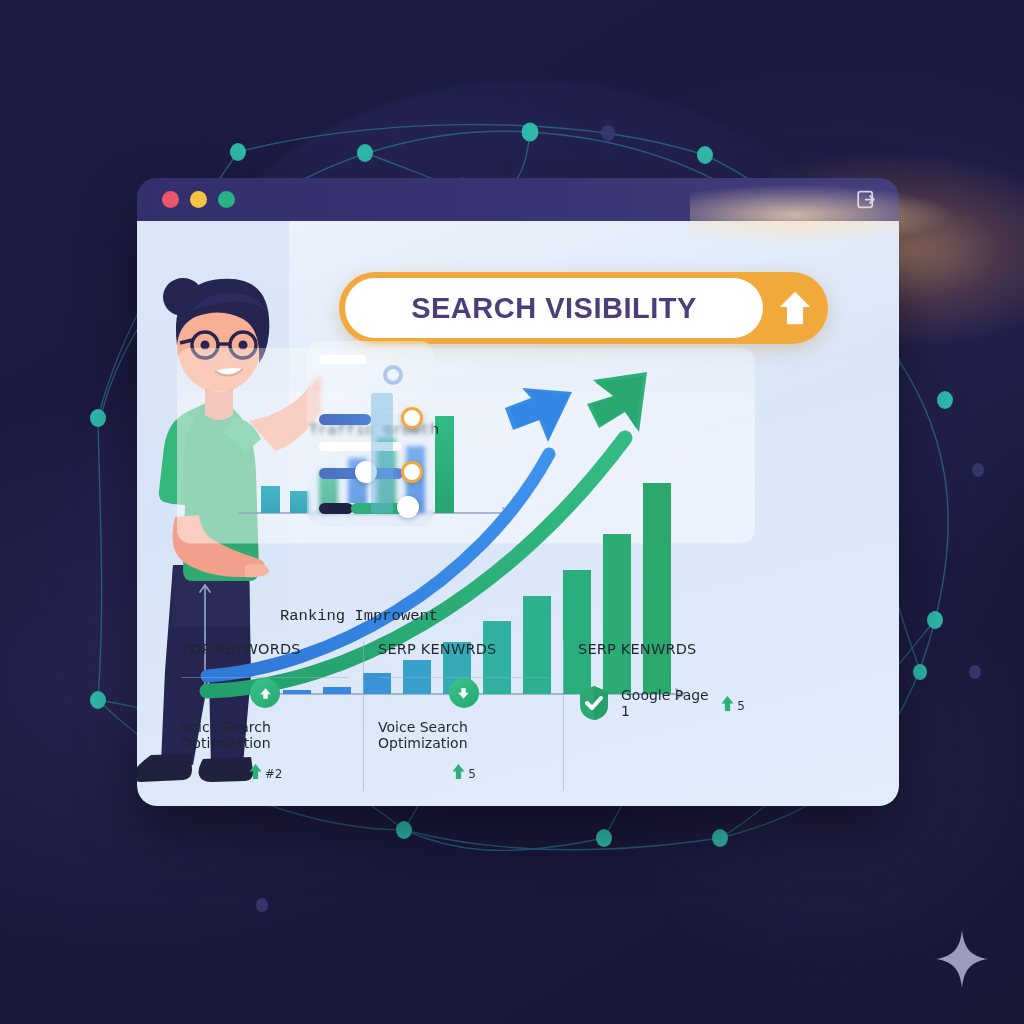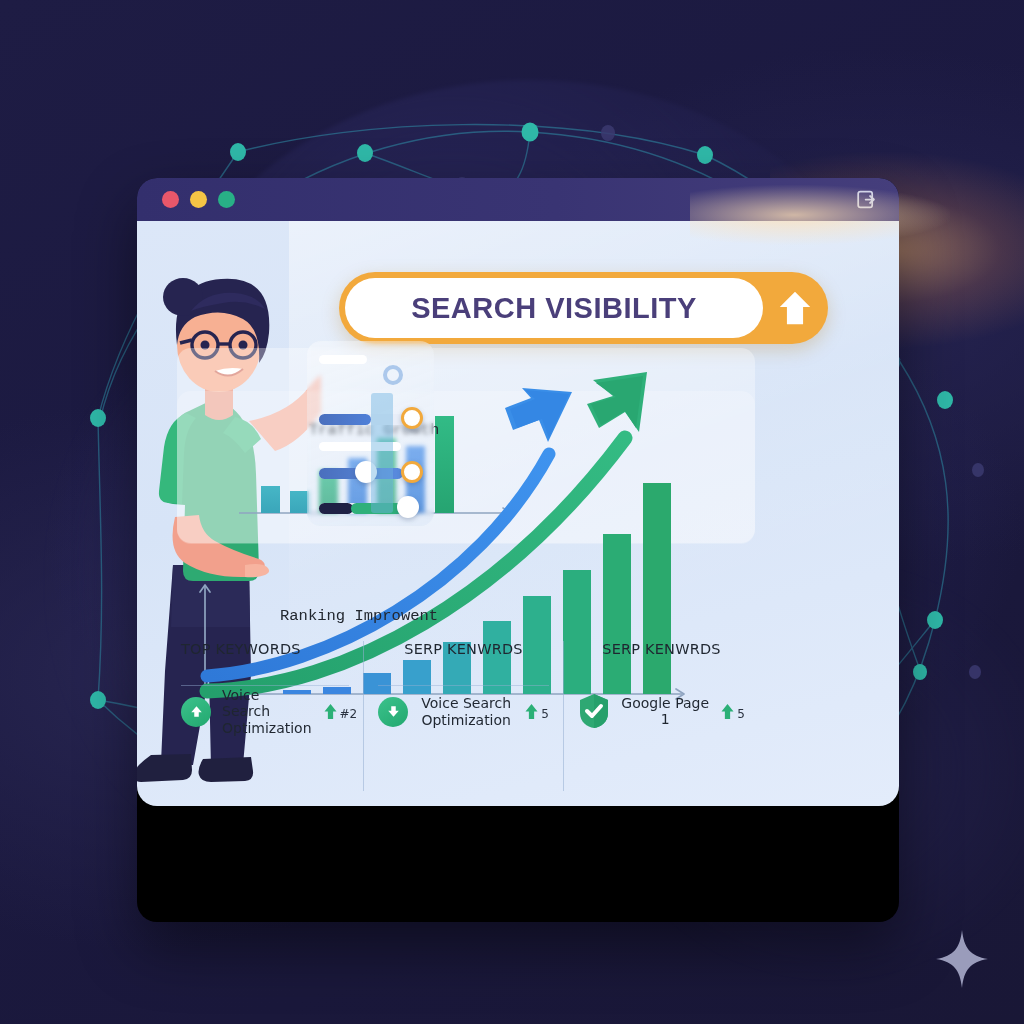--- a/index.html
+++ b/index.html
@@ -39,23 +39,23 @@
     pointer-events: none;
   }
   .glow2 {
     position: absolute; left: 690px; top: 185px; width: 260px; height: 60px;
     background: radial-gradient(ellipse at 40% 50%, rgba(255,224,180,.75) 0%, rgba(255,200,140,0) 72%);
     pointer-events: none;
   }
 
   
   #window {
-    position: absolute; left: 137px; top: 178px; width: 762px; height: 744px;
+    position: absolute; left: 137px; top: 178px; width: 762px; height: 628px;
     border-radius: 20px;
-    background: #000000;
+    background: #14532d;
     box-shadow: 0 26px 60px rgba(0,0,0,.45);
     overflow: hidden;
   }
   #titlebar {
     position: relative; height: 43px;
     background: linear-gradient(90deg, #332f6d 0%, #393473 55%, #453e7c 100%);
     display: flex; align-items: center; padding: 0 16px;
   }
   .dots { display: flex; gap: 11px; margin-left: 9px; }
   .dot { width: 17px; height: 17px; border-radius: 50%; }
@@ -130,29 +130,29 @@
   .sl-knob { position: absolute; width: 22px; height: 22px; border-radius: 50%; background:#fff;
              box-shadow: 0 2px 5px rgba(40,60,100,.28); }
   .sl-knob.ring { background:#fff; border: 3px solid #f2a93c; }
 
   
   #stats {
     position: absolute; left: 30px; top: 420px; width: 600px; height: 150px;
     display: flex;
   }
   .stat-col { position: relative; padding: 0 14px; }
-  .stat-col + .stat-col { border-left: 1px solid rgba(150,175,210,.55); text-align: center; }
+  .stat-col + .stat-col { border-left: 1px solid rgba(150,175,210,.55); }
   .col-title {
     font-size: 14.5px; color: #1f2630; letter-spacing: .2px;
-    font-family: "DejaVu Sans", sans-serif; margin-bottom: 28px; white-space: nowrap;
+    font-family: "DejaVu Sans", sans-serif; margin-bottom: 20px; white-space: nowrap;
   }
   .stat-row {
     display: flex; align-items: center; gap: 11px; height: 52px;
   }
-  .stat-row.divider { border-top: 1px solid rgba(150,175,210,.45); }
+  .stat-row.divider { border-top: 1px solid rgba(150,175,210,.45); flex-direction: column; }
   .badge { width: 30px; height: 30px; border-radius: 50%;
            background: linear-gradient(145deg,#3cc28c,#22a86f);
            display: flex; align-items: center; justify-content: center; flex: 0 0 auto; }
   .shield { width: 32px; height: 36px; flex: 0 0 auto; }
   .stat-name {
     font-size: 14px; color: #1f2630; line-height: 1.15;
     font-family: "DejaVu Sans", sans-serif; flex: 1 1 auto;
   }
   .trend { display: flex; align-items: flex-end; gap: 2px; flex: 0 0 auto; }
   .trend-num { font-size: 12px; color: #2a3240; font-family: "DejaVu Sans", sans-serif; }

